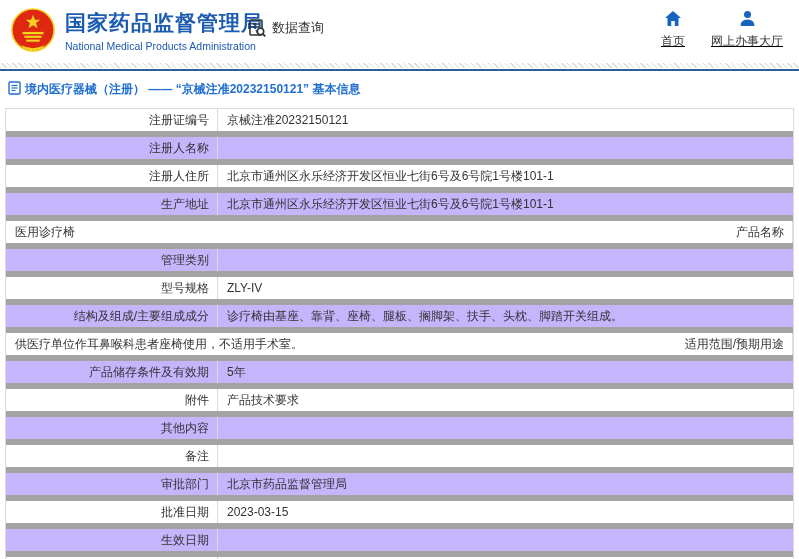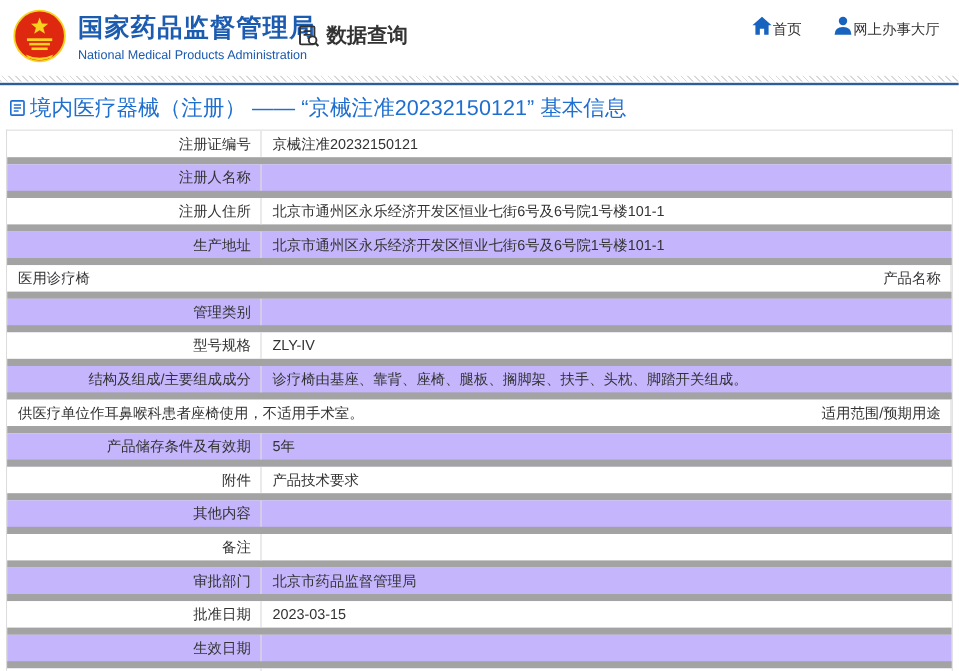--- a/index.html
+++ b/index.html
@@ -9,31 +9,31 @@
   
   .header { position:relative; height:63px; background:#fff; }
   .hatch { height:5px; width:100%;
     background:repeating-linear-gradient(45deg,#d9d9d9 0 1px,#ffffff 1px 4px); }
   .brand { position:absolute; left:10px; top:7px; display:flex; align-items:center; }
   .emblem { width:46px; height:46px; }
   .brand-text { margin-left:9px; }
   .brand-cn { color:#1b5bb0; font-size:21px; font-weight:bold; letter-spacing:1px; }
   .brand-en { color:#1b5bb0; font-size:10.5px; margin-top:3px; }
   .module { position:absolute; left:247px; top:18px; display:flex; align-items:center;
-    color:#333; font-size:17px; font-weight:bold; }
+    color:#333; font-size:13px; font-weight:normal; }
   .module svg { margin-right:5px; }
   .top-nav { position:absolute; right:16px; top:10px; display:flex; gap:26px; }
-  .nav-item { display:flex; flex-direction:row; align-items:center; cursor:pointer; }
+  .nav-item { display:flex; flex-direction:column; align-items:center; cursor:pointer;text-decoration:underline; }
   .nav-item svg { height:17px; }
   .nav-label { color:#333; font-size:12px; margin-top:6px; white-space:nowrap; }
 
   
   .content { border-top:2px solid #2b5e9b; margin-top:1px; }
   .crumb-bar { height:37px; display:flex; align-items:center; padding-left:8px; }
-  .crumb { color:#1f6fd0; font-size:18px; font-weight:normal; display:flex; align-items:center; }
+  .crumb { color:#1f6fd0; font-size:12px; font-weight:bold; display:flex; align-items:flex-start; }
   .crumb svg { margin-right:4px; }
 
   
   .table { margin:0 5px; border:1px solid #dcdcdc; border-bottom:none; }
   .row { display:flex; border-bottom:6px solid #a3a3a3; background:#fff; }
   .row.alt { background:#c4b5fd; }
   .cell { font-size:12px; color:#333; line-height:22px; min-height:22px; }
   .cell.label { width:212px; text-align:right; padding-right:8px;
     border-right:1px solid #dcdcdc; display:flex; justify-content:flex-end; align-items:center; }
   .cell.label svg { margin-right:2px; }

